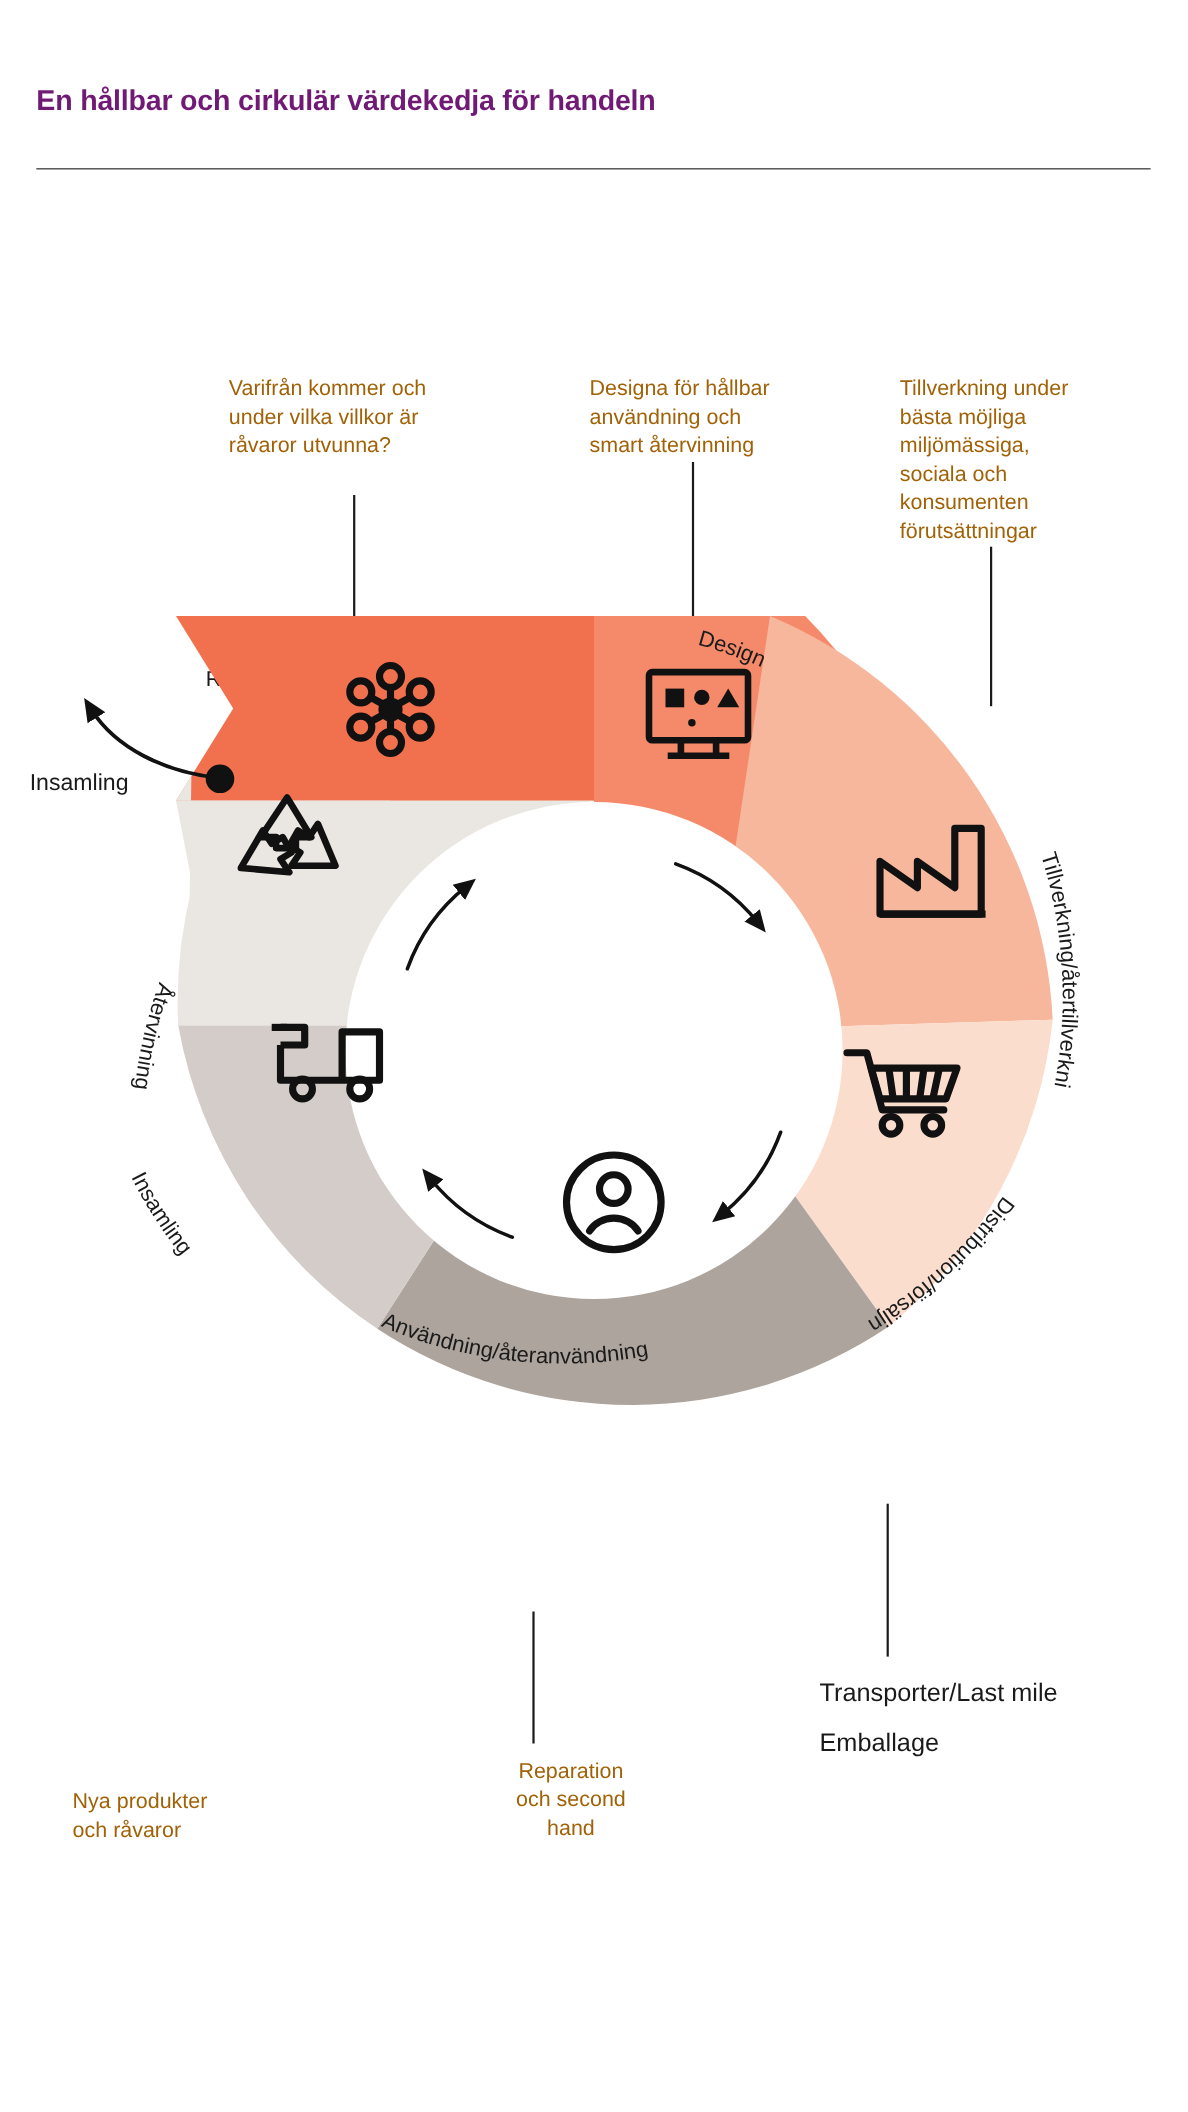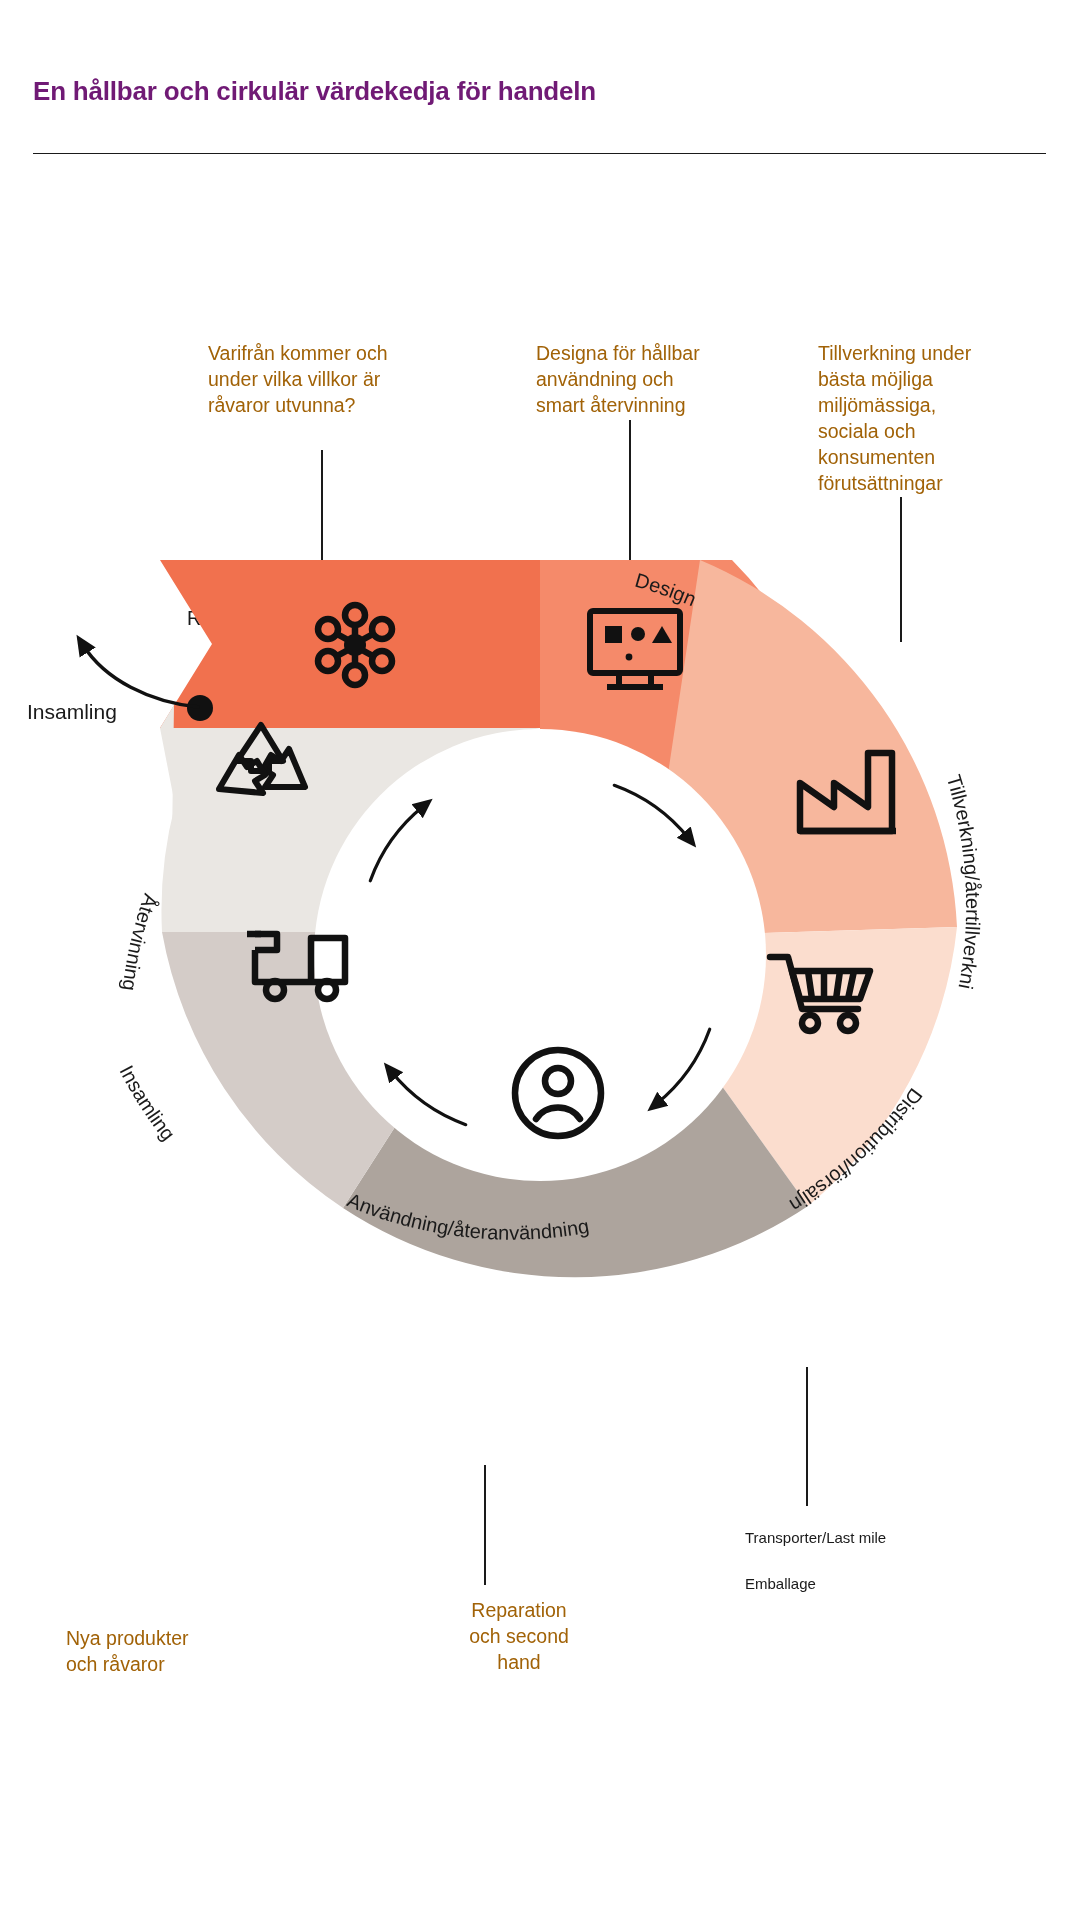--- a/index.html
+++ b/index.html
@@ -47,21 +47,21 @@
   #annot-design   { left: 536px; top: 340px; width: 210px; }
   #annot-manu     { left: 818px; top: 340px; width: 200px; }
   #annot-newprod  { left: 66px;  top: 1625px; width: 230px; }
   #annot-repair   { left: 424px; top: 1597px; width: 190px; text-align: center; }
 
   #annot-dist {
     position: absolute;
     left: 745px;
     top: 1525px;
     width: 300px;
-    font-size: 15px;
+    font-size: 23px;
     line-height: 26px;
   }
   #annot-dist .line { margin-bottom: 20px; white-space: pre-line; }
   #annot-dist .line:last-child { margin-bottom: 0; }
 
   
   .leader {
     position: absolute;
     background: #1a1a1a;
   }

